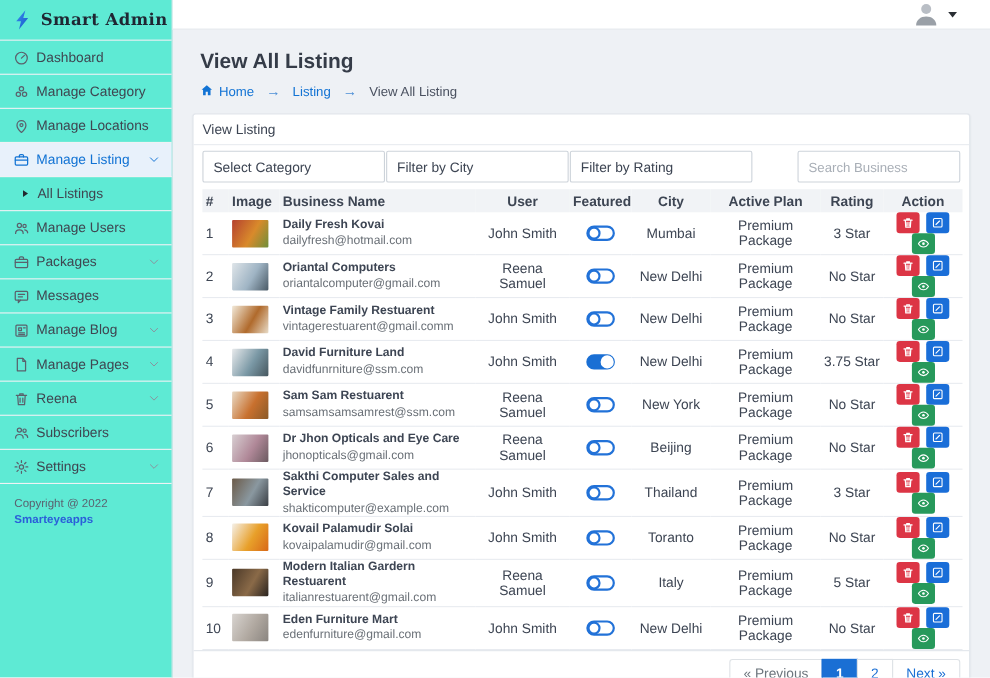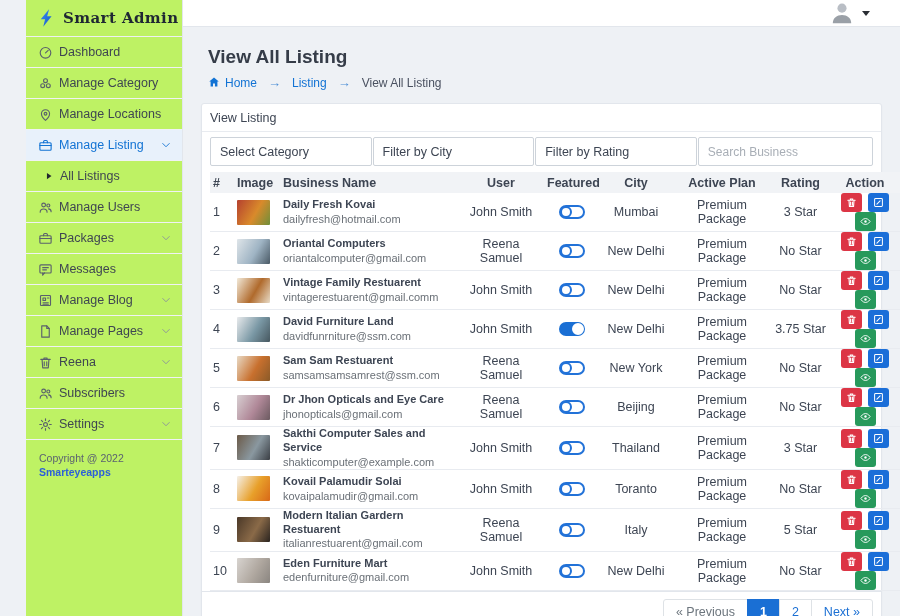--- a/index.html
+++ b/index.html
@@ -1,21 +1,21 @@
 <!DOCTYPE html>
 <html><head>
 <meta charset="utf-8">
 <style>
   * { box-sizing: border-box; margin: 0; padding: 0; }
   html,body { width:900px; height:616px; overflow:hidden; }
   body { font-family:"Liberation Sans", sans-serif; background:#eef1f5; color:#3d4553; }
   .app { display:flex; width:900px; height:616px; }
 
   
-  .sidebar { width:157px; min-width:157px; background:#bef264; border-right:1px solid #e2e6ec; display:flex; flex-direction:column;margin-left:26px; }
+  .sidebar { width:157px; min-width:157px; background:#5eead4; border-right:1px solid #e2e6ec; display:flex; flex-direction:column; }
   .brand { height:37px; display:flex; align-items:center; gap:6px; padding-left:11px; border-bottom:1px solid #eef0f4; }
   .brand .logo { width:20px; height:20px; display:flex; }
   .brand-name { font-family:"DejaVu Serif", serif; font-size:15px; font-weight:700; color:#1f2733; letter-spacing:.4px; }
   .side-item { height:31px; display:flex; align-items:center; gap:6px; padding:0 10px 0 12px; border-bottom:1px solid #f0f2f5; font-size:12.5px; color:#3f4651; cursor:pointer; }
   .side-item .ic { width:15px; height:15px; color:#5a616c; display:flex; flex:none; }
   .side-item .ic svg { width:15px; height:15px; }
   .side-item .lbl { white-space:nowrap; }
   .side-item .chev { margin-left:auto; width:12px; height:12px; color:#8a919c; display:flex; }
   .side-item .chev svg { width:12px; height:12px; }
   .side-item.active { background:#e8f1fb; }
@@ -39,21 +39,21 @@
   .crumb { display:flex; align-items:flex-start; gap:5px; color:#1273d4; text-decoration:none; font-weight:normal; }
   .crumb .house { width:12px; height:12px; display:flex; }
   .crumb-arrow { color:#4d8fd6; font-size:13px; }
   .crumb.last { color:#4a5160; cursor:default; }
 
   
   .card { background:#fff; border:1px solid #e2e6ec; border-radius:3px; box-shadow:0 1px 2px rgba(30,40,60,.04); display:flex; flex-direction:column; }
   .card-header { padding:7px 8px 6px; font-size:12.5px; color:#3d4553; border-bottom:1px solid #e8ebf0; }
   .filters { display:flex; gap:1px; padding:5px 8px 6px; }
   .fselect { width:166px; height:29px; border:1px solid #cdd3da; border-radius:2px; background:#fff; display:flex; align-items:center; padding:0 9px; font-size:12.5px; color:#3d4553; cursor:pointer; }
-  .fsearch { width:180px; height:29px; border:1px solid #cdd3da; border-radius:2px; padding:0 9px; font-size:12px; color:#3d4553; font-family:"Liberation Sans", sans-serif; margin-left:auto; }
+  .fsearch { width:148px; height:29px; border:1px solid #cdd3da; border-radius:2px; padding:0 9px; font-size:12px; color:#3d4553; font-family:"Liberation Sans", sans-serif; margin-left:auto; }
   .fsearch::placeholder { color:#a8aeb6; }
 
   table { width:calc(100% - 16px); margin:0 8px; border-collapse:collapse; table-layout:fixed; font-size:12.5px; }
   thead th { background:#f1f3f6; font-weight:bold; color:#3d4553; height:21px; padding:0 3px; }
   col.c-num{width:24px} col.c-img{width:46px} col.c-biz{width:178px} col.c-user{width:86px}
   col.c-feat{width:56px} col.c-city{width:72px} col.c-plan{width:100px} col.c-rating{width:57px} col.c-action{width:72px}
   th:nth-child(-n+3), td:nth-child(-n+3) { text-align:left; }
   th:nth-child(n+4), td:nth-child(n+4) { text-align:center; }
   tbody td { height:36.5px; border-bottom:1px solid #e8ebf0; padding:0 3px; color:#3d4553; }
   .thumb { display:inline-block; width:33px; height:25px; border-radius:1px; vertical-align:middle; }

